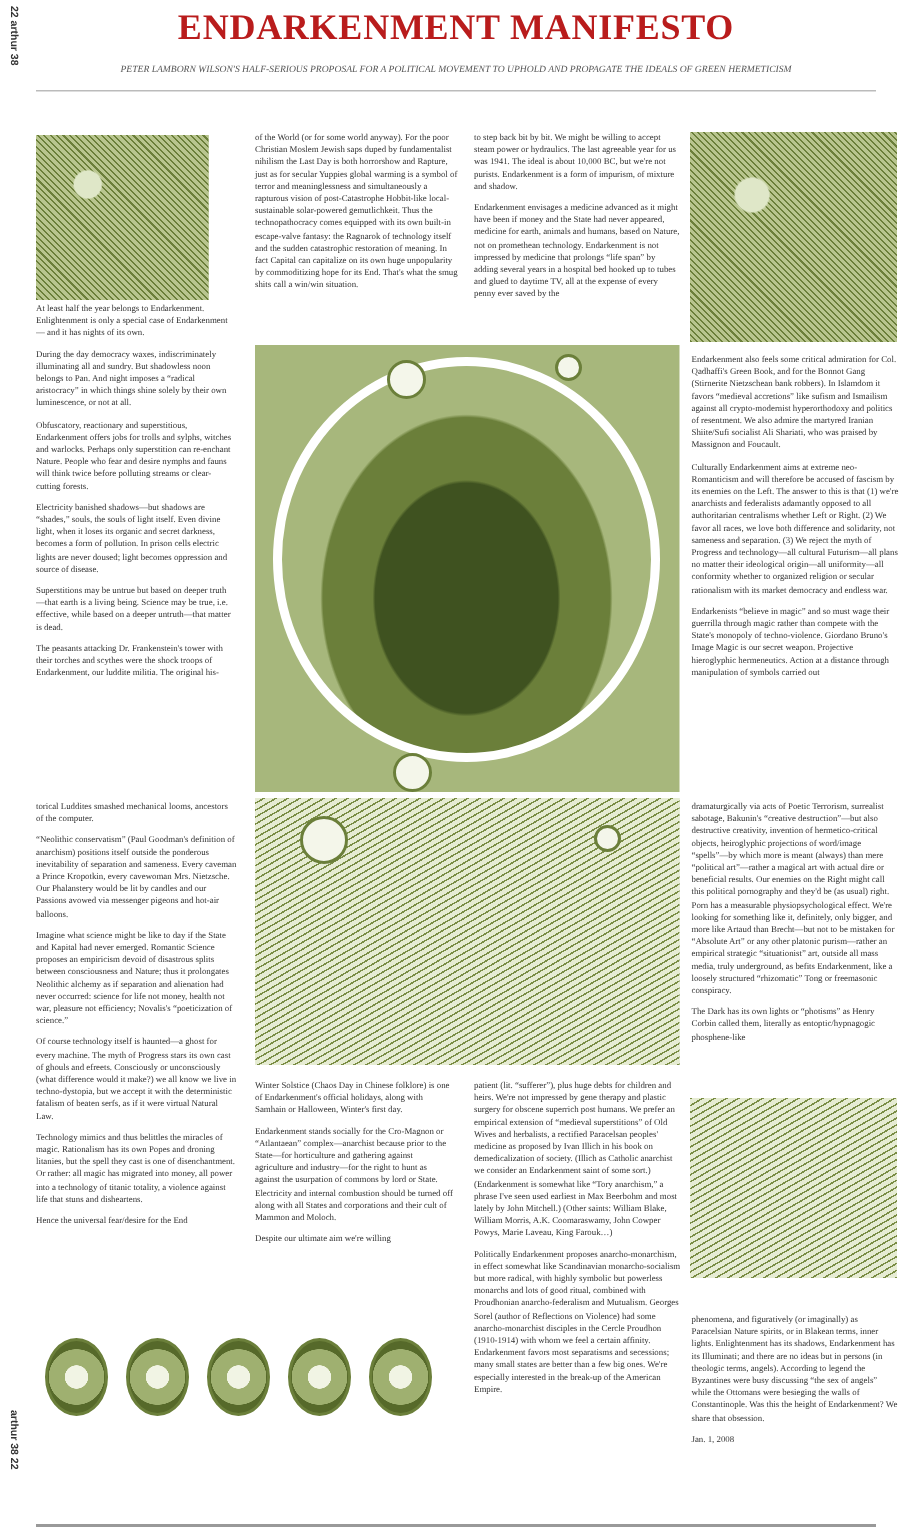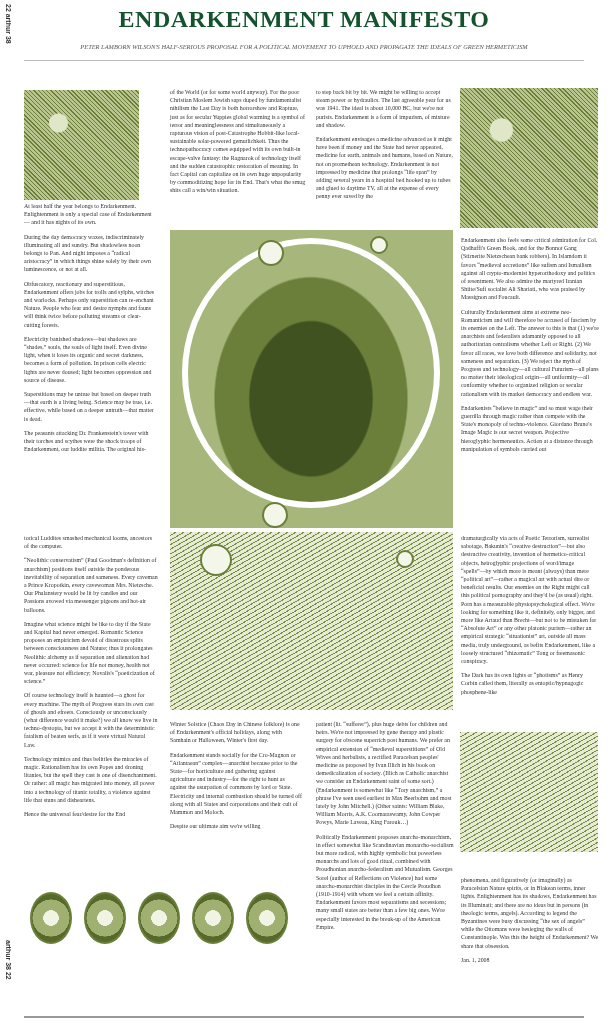--- a/index.html
+++ b/index.html
@@ -1,20 +1,20 @@
 <!DOCTYPE html>
 <html><head>
 <meta charset="utf-8">
 <style>
   html,body{margin:0;padding:0;background:#fff;}
   body{width:608px;height:1024px;position:relative;overflow:hidden;font-family:"DejaVu Serif",serif;color:#2a2a2a;}
   .folio{position:absolute;left:2px;width:10px;font-family:"Liberation Sans",sans-serif;font-size:7px;font-weight:bold;color:#333;writing-mode:vertical-rl;}
   .folio.top{top:4px;}
   .folio.bot{top:940px;}
-  .title{position:absolute;top:6px;left:0;width:608px;text-align:center;font-family:"Liberation Serif",serif;font-weight:bold;font-size:24px;color:#14532d;letter-spacing:0.5px;}
+  .title{position:absolute;top:6px;left:0;width:608px;text-align:center;font-family:"Liberation Serif",serif;font-weight:bold;font-size:24px;color:#b91c1c;letter-spacing:0.5px;}
   .subtitle{position:absolute;top:43px;left:24px;width:560px;text-align:center;font-family:"Liberation Serif",serif;font-style:italic;font-size:6.4px;color:#555;white-space:nowrap;}
   .rule{position:absolute;left:24px;width:560px;height:1px;background:#bbb;}
   .rule.top{top:60px;}
   .rule.bottom{top:1016px;height:2px;background:#999;}
   .col{position:absolute;font-family:"Liberation Serif",serif;font-size:5.9px;line-height:8.2px;color:#333;}
   .col p{margin:0 0 6px 0;}
   .col p.dateline{margin-top:4px;}
   .img{position:absolute;overflow:hidden;}
   .engr{background:
       radial-gradient(circle at 30% 30%, #dfe7c8 0 8%, transparent 9%),

